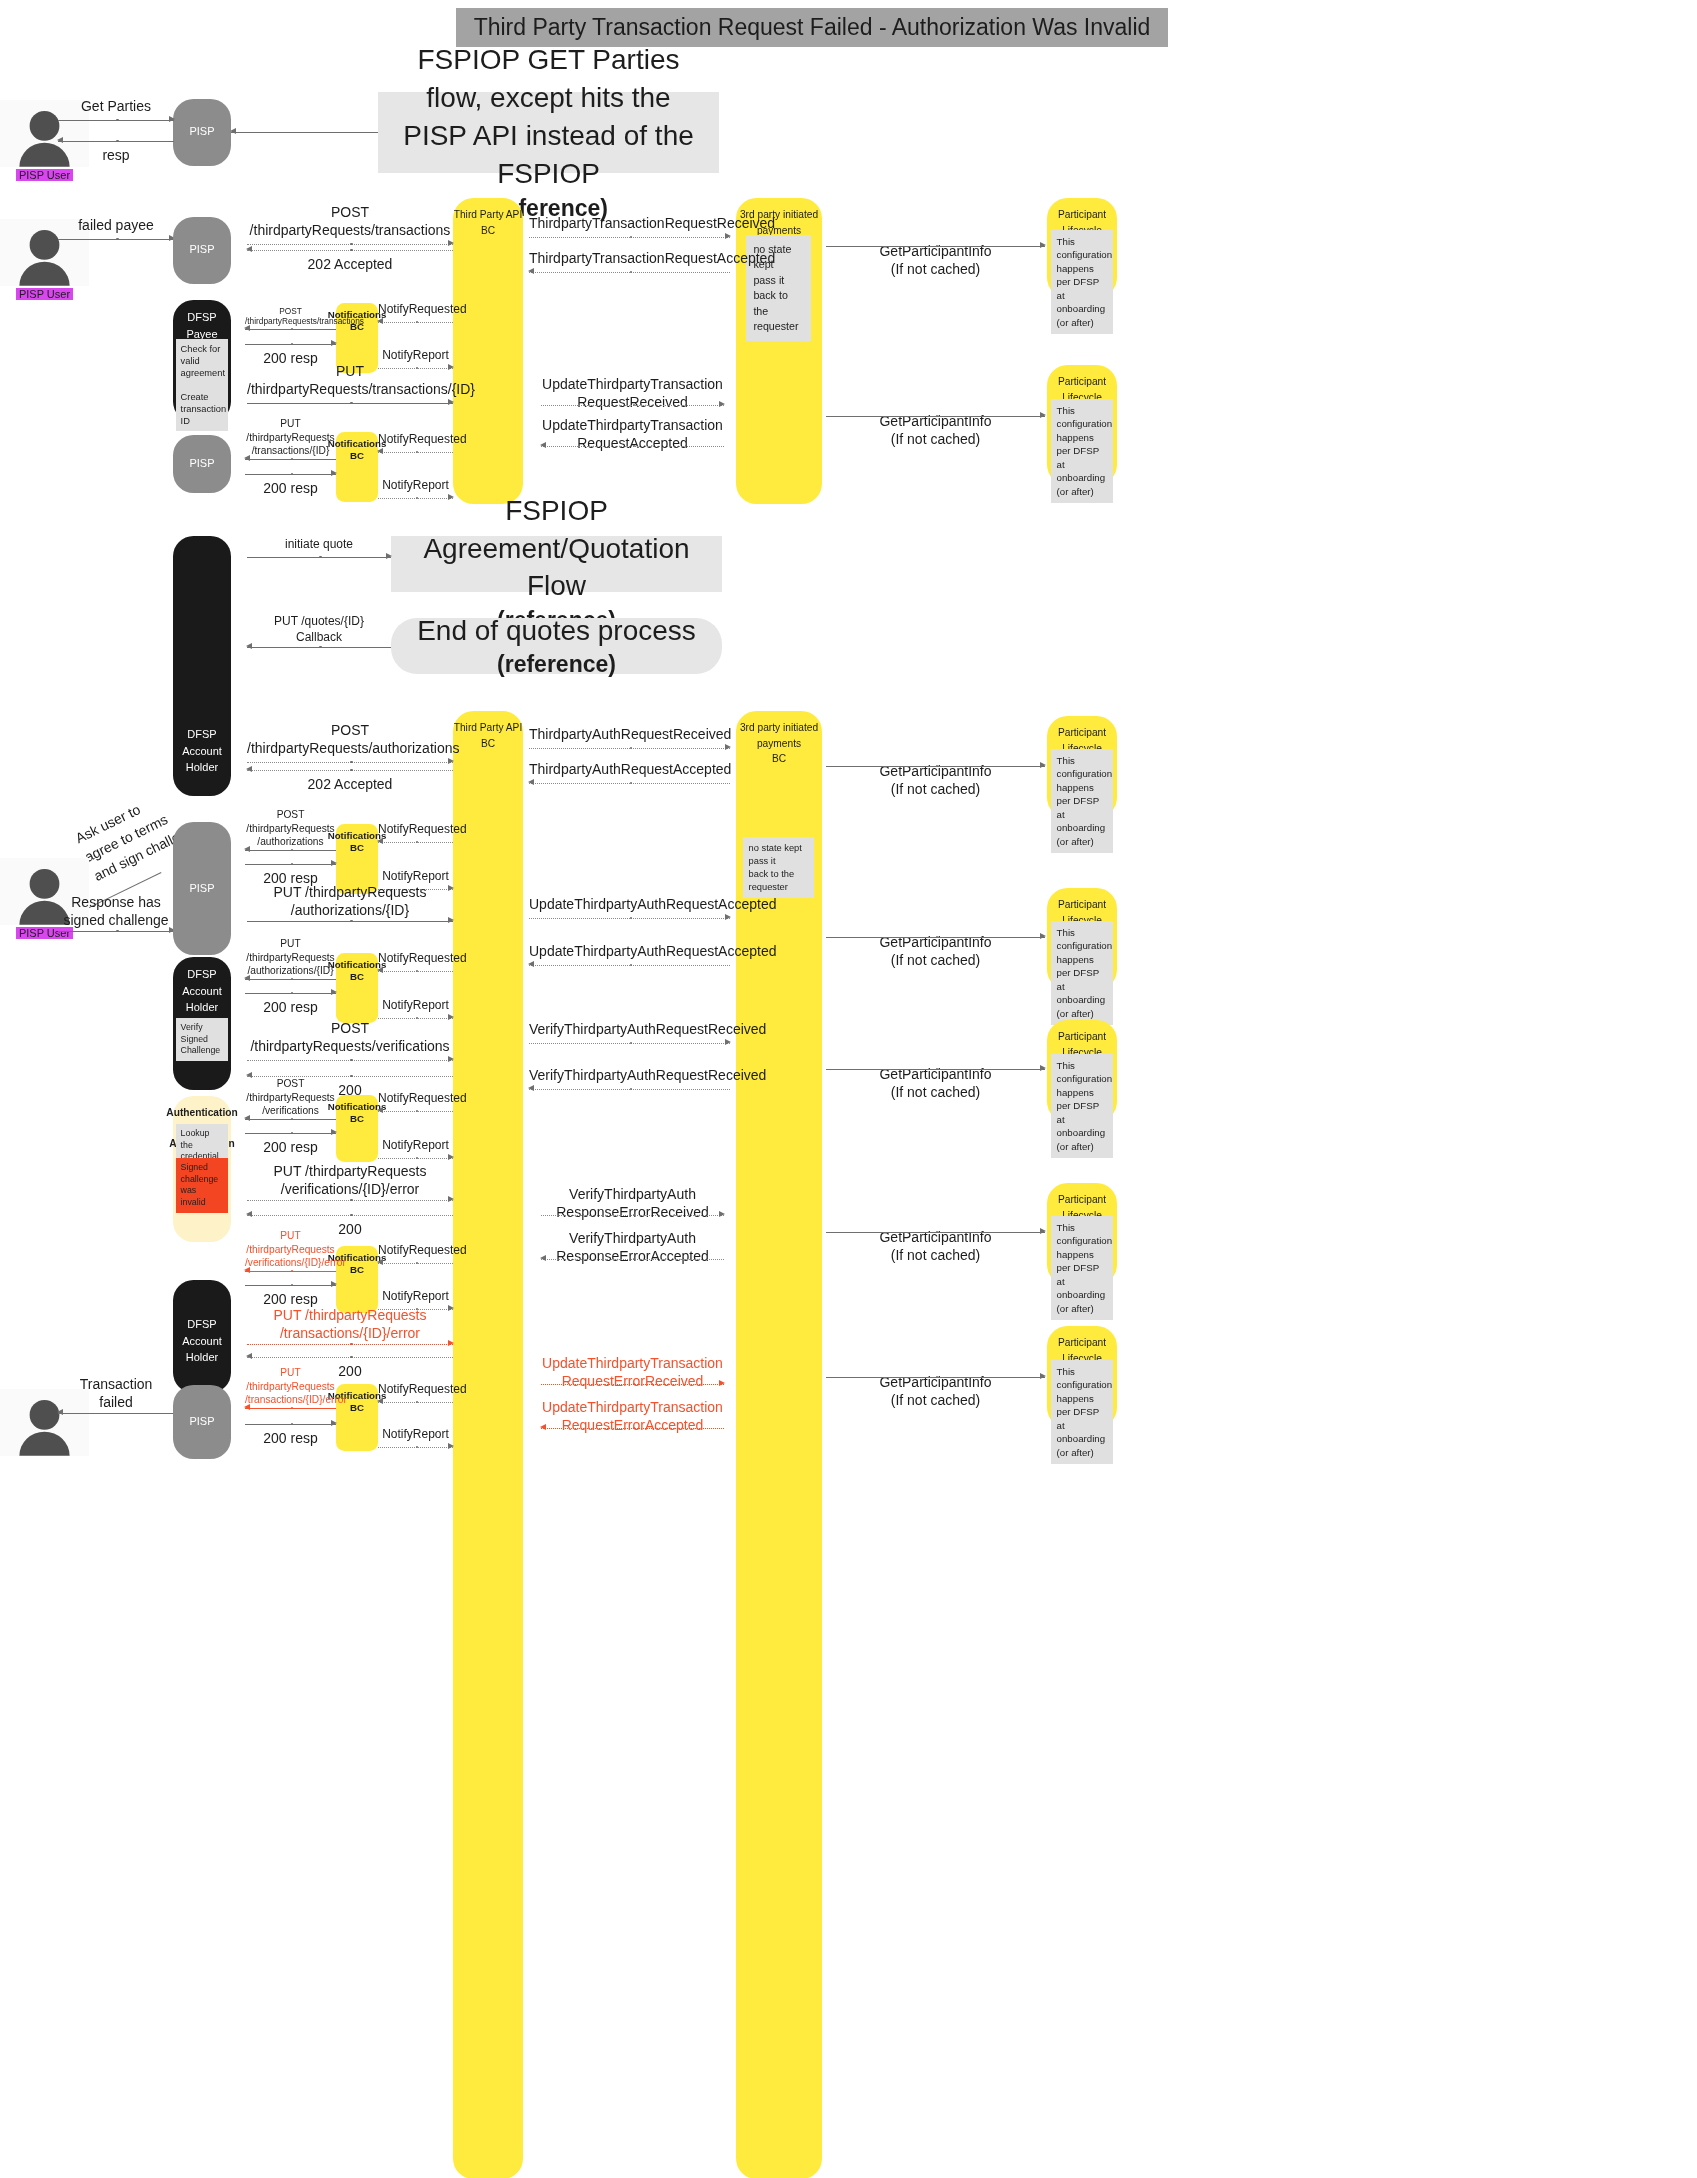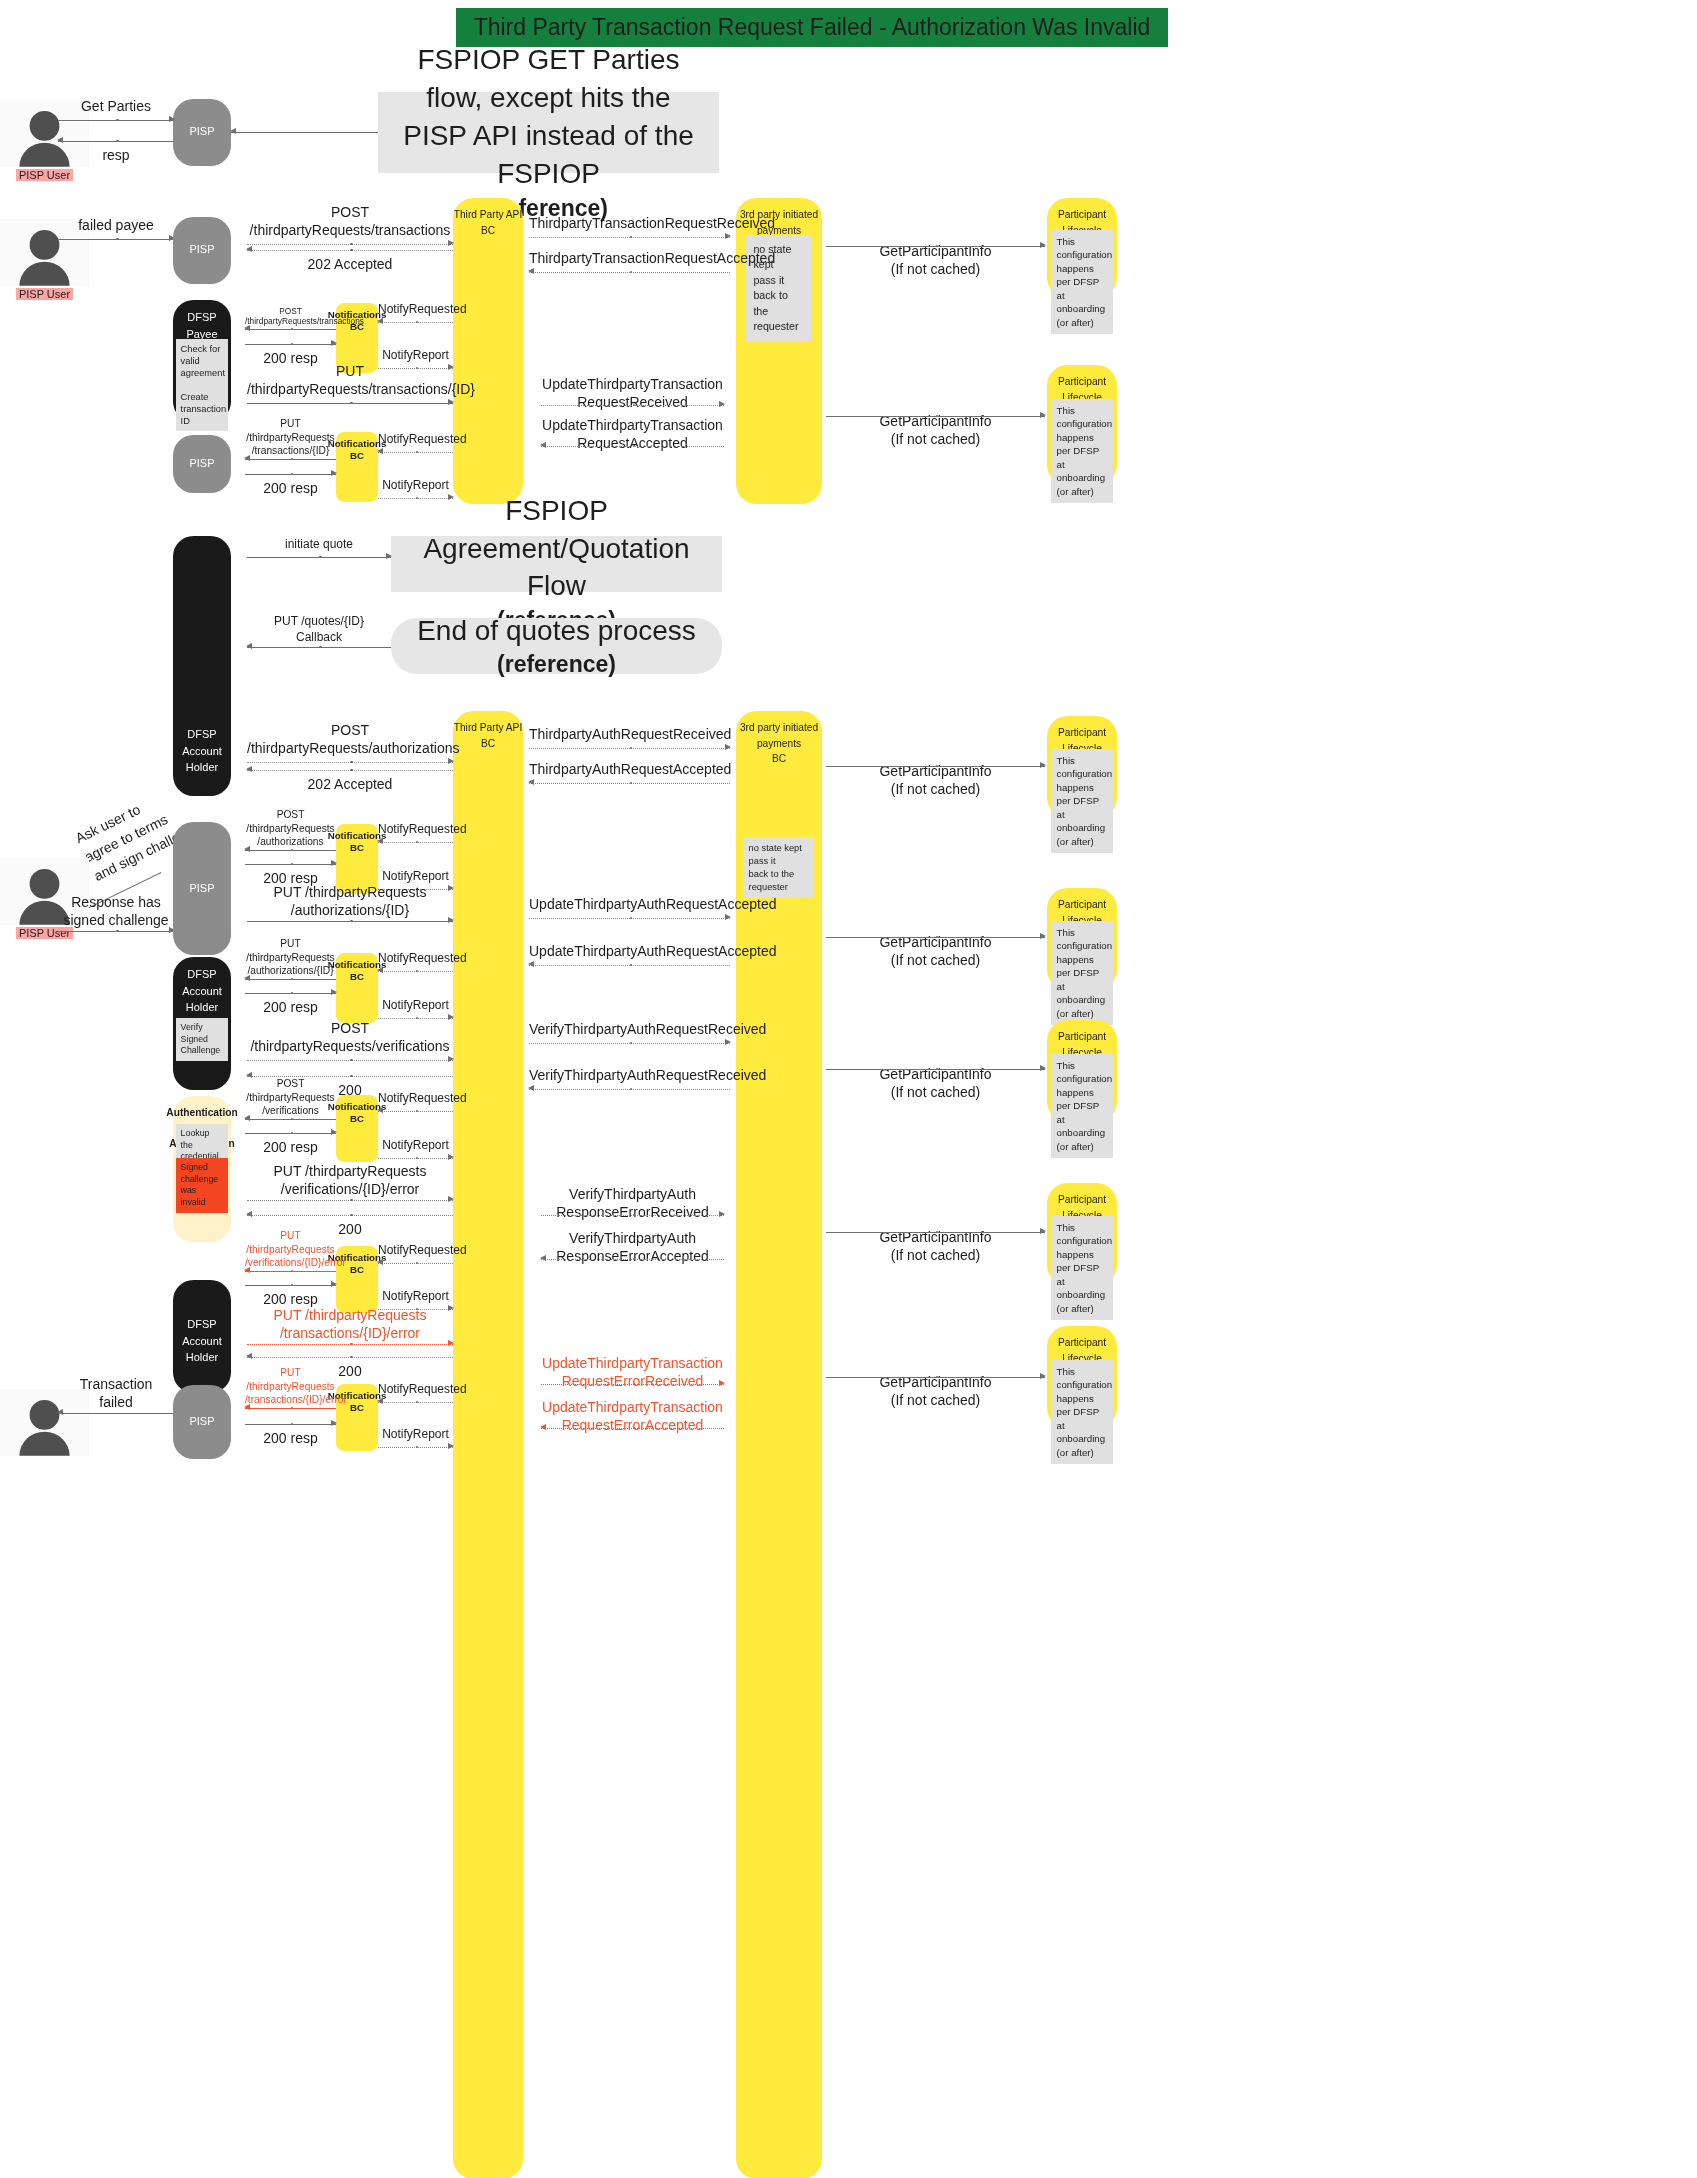--- a/index.html
+++ b/index.html
@@ -4,42 +4,42 @@
 <style>
   html,body{margin:0;padding:0;background:#fff;}
   body{width:1697px;height:2179px;position:relative;font-family:"Liberation Sans",sans-serif;color:#1d1d1d;overflow:hidden;}
   #stage{position:relative;width:1697px;height:2179px;}
   .abs{position:absolute;box-sizing:border-box;}
 
   
   .banner{background:#e6e6e6;display:flex;flex-direction:column;align-items:center;justify-content:center;text-align:center;line-height:1.35;}
   .banner .l1{font-size:28px;}
   .banner .l2{font-size:23px;font-weight:bold;}
-  .title-banner{background:#15803d;display:flex;align-items:center;justify-content:center;font-size:23px;}
+  .title-banner{background:#a3a3a3;display:flex;align-items:center;justify-content:center;font-size:23px;}
 
   
   .pbox{border-radius:20.4px;display:flex;flex-direction:column;align-items:center;text-align:center;}
   .pbox .plabel{font-size:11px;line-height:1.5;padding-top:9.3px;white-space:pre-line;}
   .grey{background:#8c8c8c;color:#fff;}
   .black{background:#1a1a1a;color:#fff;}
   .yellow{background:#ffeb3d;color:#1d1d1d;}
   .yellow .plabel{font-weight:normal;font-size:10.2px;}
   .cream{background:#fdf2c8;color:#1d1d1d;}
   .cream .plabel{font-weight:bold;font-size:10.2px;}
   .notif{background:#ffeb3d;border-radius:8.3px;}
   .notif .plabel{font-weight:bold;font-size:9.7px;line-height:1.25;padding-top:5.6px;}
 
   
   .note{background:#e0e0e0;color:#222;font-size:10.7px;line-height:1.45;padding:6.5px 7.4px;white-space:pre-line;}
   .note.err{background:#f44523;color:#222;}
 
   
   .actor{display:flex;flex-direction:column;align-items:center;}
   .actor .av{background:#fafafa;width:89px;height:67px;display:flex;align-items:flex-end;justify-content:center;}
-  .actor .nm{background:#fca5a5;font-size:11px;padding:0 2.8px;margin-top:1.9px;}
+  .actor .nm{background:#d946ef;font-size:11px;padding:0 2.8px;margin-top:1.9px;}
 
   
   .msg{position:absolute;}
   .msg .cap{position:absolute;left:0;width:100%;text-align:center;line-height:1.3;white-space:pre-line;}
   .ln{position:absolute;left:0;width:100%;height:0;border-top:0.9px solid #6f6f6f;top:0;}
   .ln.dash{border-top:0.9px dotted #8a8a8a;}
   .ln.red{border-top:0.9px solid #f4512c;}
   .ln.reddash{border-top:0.9px dotted #f4512c;}
   .ar{position:absolute;top:-3.7px;width:0;height:0;border-top:3.7px solid transparent;border-bottom:3.7px solid transparent;}
   .ar.r{right:-0.9px;border-left:6.5px solid #6f6f6f;}

